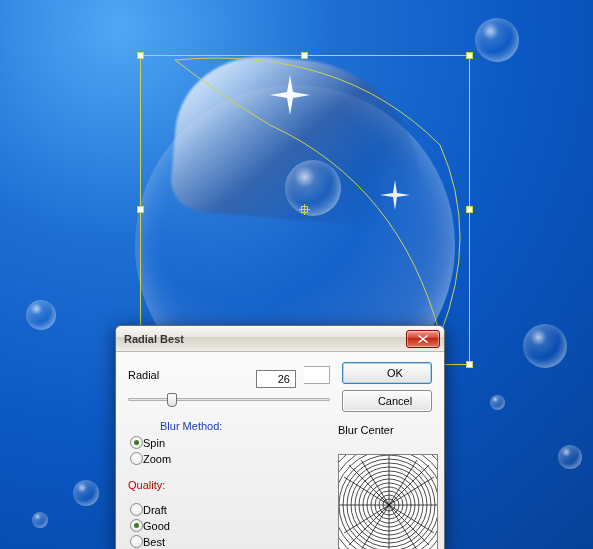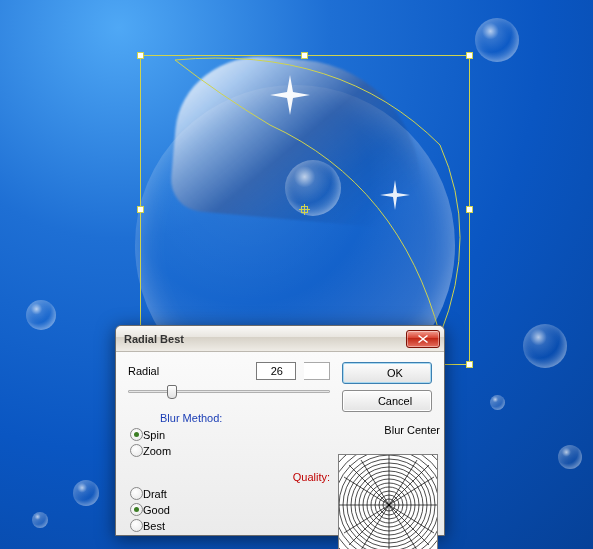--- a/index.html
+++ b/index.html
@@ -118,22 +118,23 @@
   .left-col { flex:1; }
   .right-col { width: 90px; display:flex; flex-direction:column; gap:6px; align-items:stretch; }
 
   .amount-row { display:flex; align-items:center; gap:8px; margin-bottom:4px; }
   .amount-row label { flex:1; color:#000; }
   .amount-input {
     width: 40px; height:18px;
     border:1px solid #7a7a7a;
     background:#fff;
     text-align:right;
-    padding: 1px 12px;
+    padding: 1px 5px;
     font: inherit;
+    margin-top: 8px;
   }
   .amount-blank {
     width: 26px; height:18px;
     border:1px solid #a9a9a9;
     border-left:none;
     background:#fff;
   }
 
   .slider {
     position:relative;
@@ -152,21 +153,21 @@
     position:absolute;
     top:1px; left:22%;
     width:10px; height:14px;
     background: linear-gradient(to bottom,#fefefe,#e1e1e1);
     border:1px solid #707070;
     border-radius: 2px 2px 4px 4px;
     transform: translateX(-50%);
   }
 
   .group-label { color:#1a3db5; margin-bottom:4px;margin-left:32px; }
-  .red-label { color:#c00000; margin-bottom:4px;text-align:right; }
+  .red-label { color:#c00000; margin-bottom:12px; }
   .radio-row { display:flex; align-items:center; gap:0; margin:3px 0 3px 2px; color:#000;}
   .radio {
     width:13px; height:13px;
     border-radius:50%;
     border:1px solid #888;
     background: radial-gradient(circle at 40% 35%, #fff, #e6e6e6);
     display:flex; align-items:center; justify-content:center;
     flex-shrink:0;
   }
   .radio.checked::after{
@@ -190,21 +191,21 @@
   }
   .btn.default { border:1px solid #3c7fb1; box-shadow: inset 0 0 0 1px #a8d8f0; }
 
   .blur-center-area {
     position:absolute;
     left: 338px; top: 424px;
     width: 102px;
     font-size:11px;
     color:#000;
   }
-  .blur-center-label { margin-bottom: 18px; text-align: right; }
+  .blur-center-label { margin-bottom: 18px; }
   .blur-center-box {
     width: 100px; height: 100px;
     border:1px solid #808080;
     background:#fff;
     overflow:hidden;
   }
 
   .groups {
     margin-top:4px;
   }

